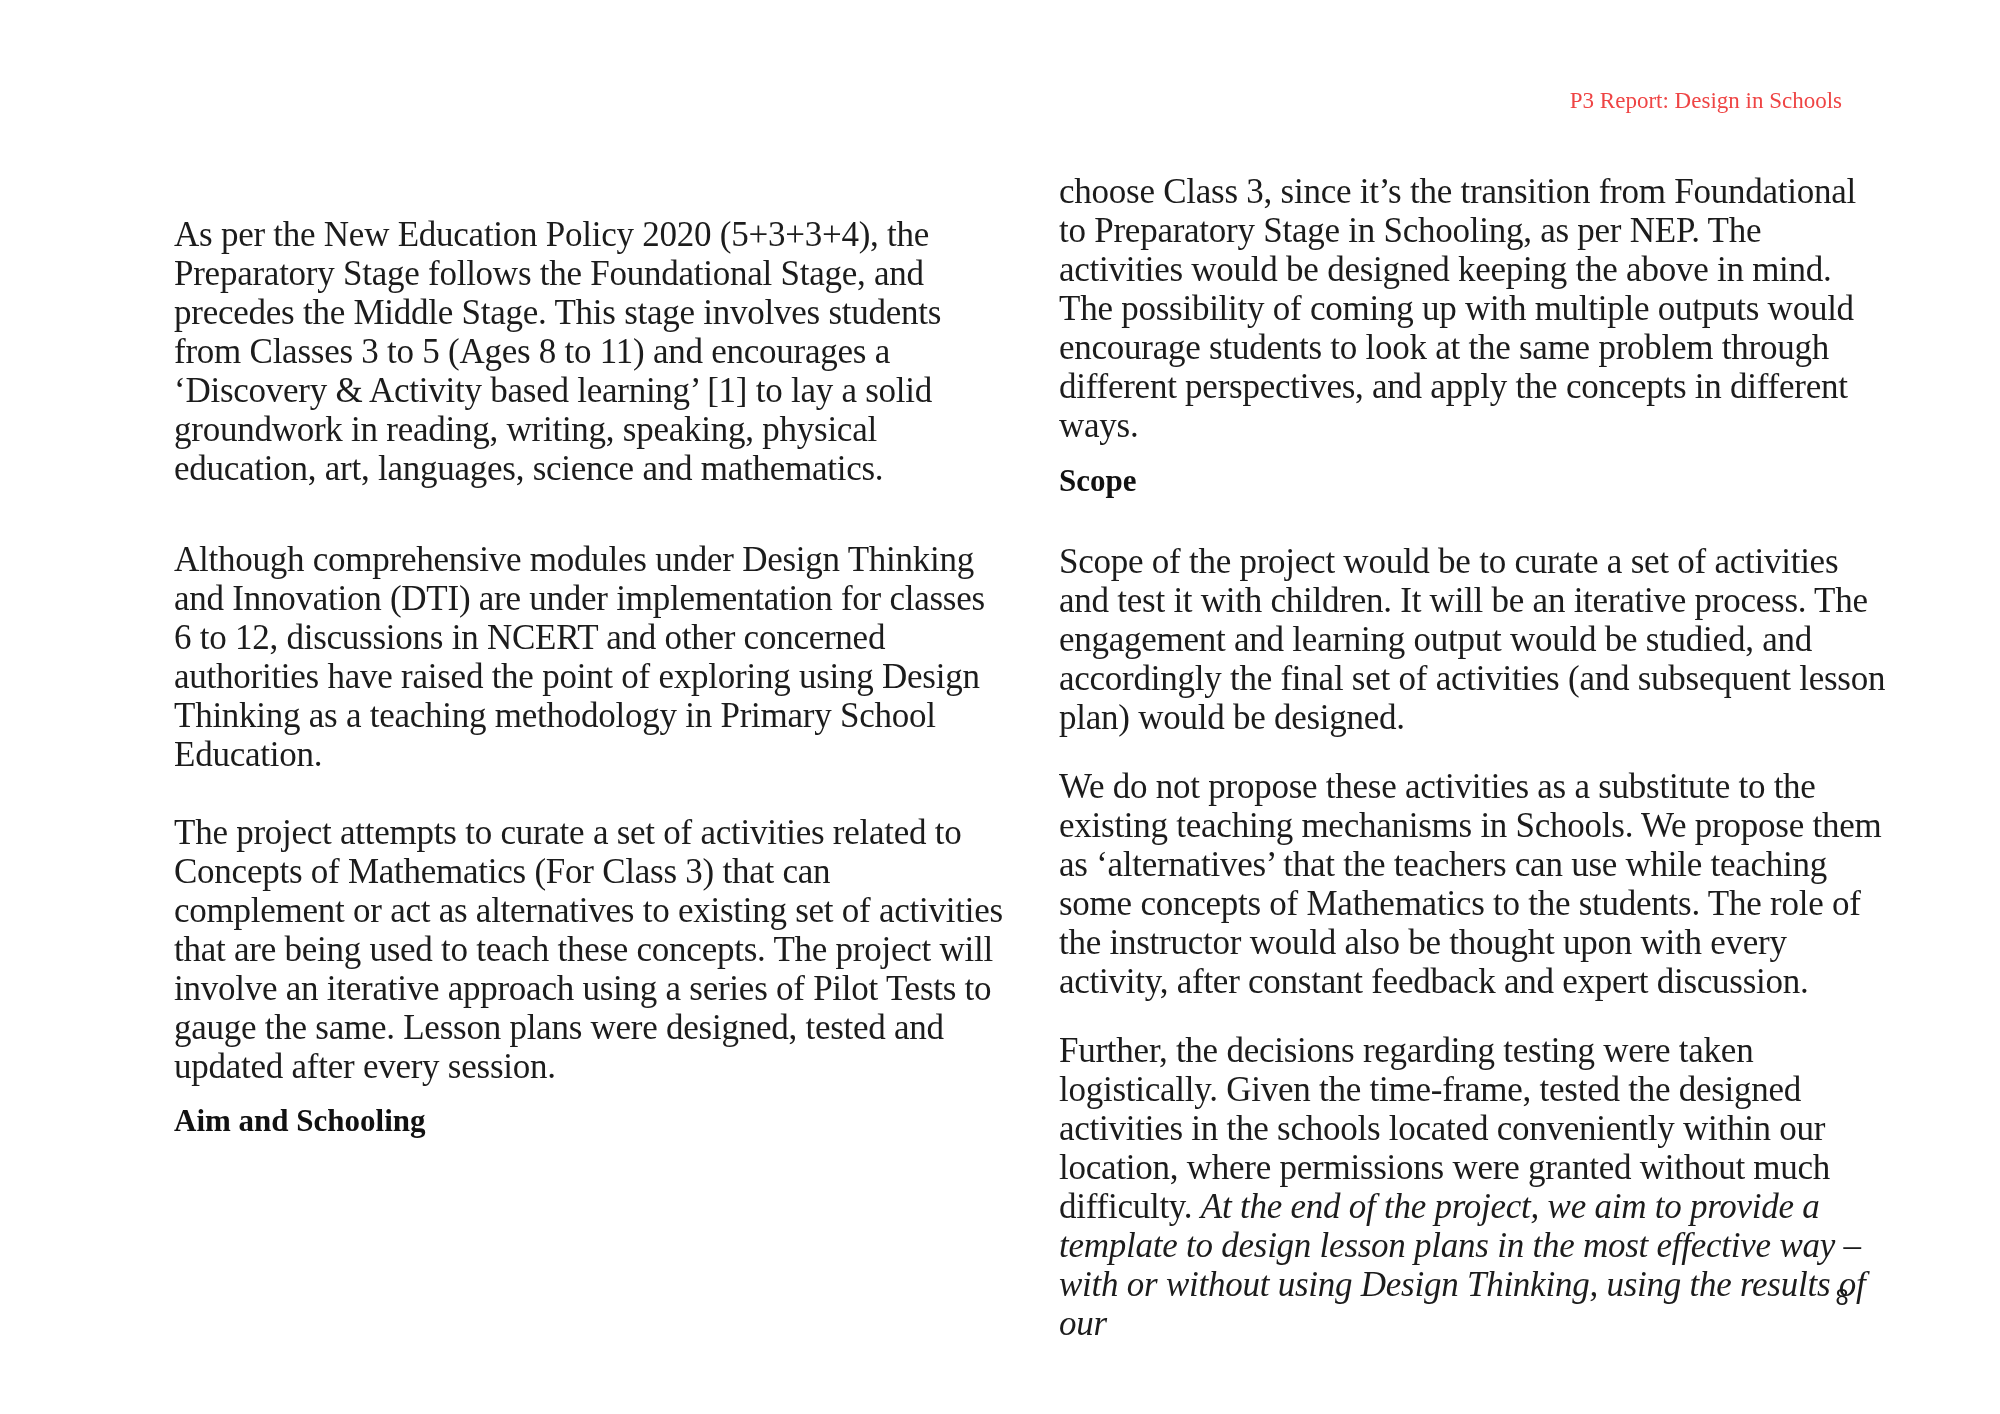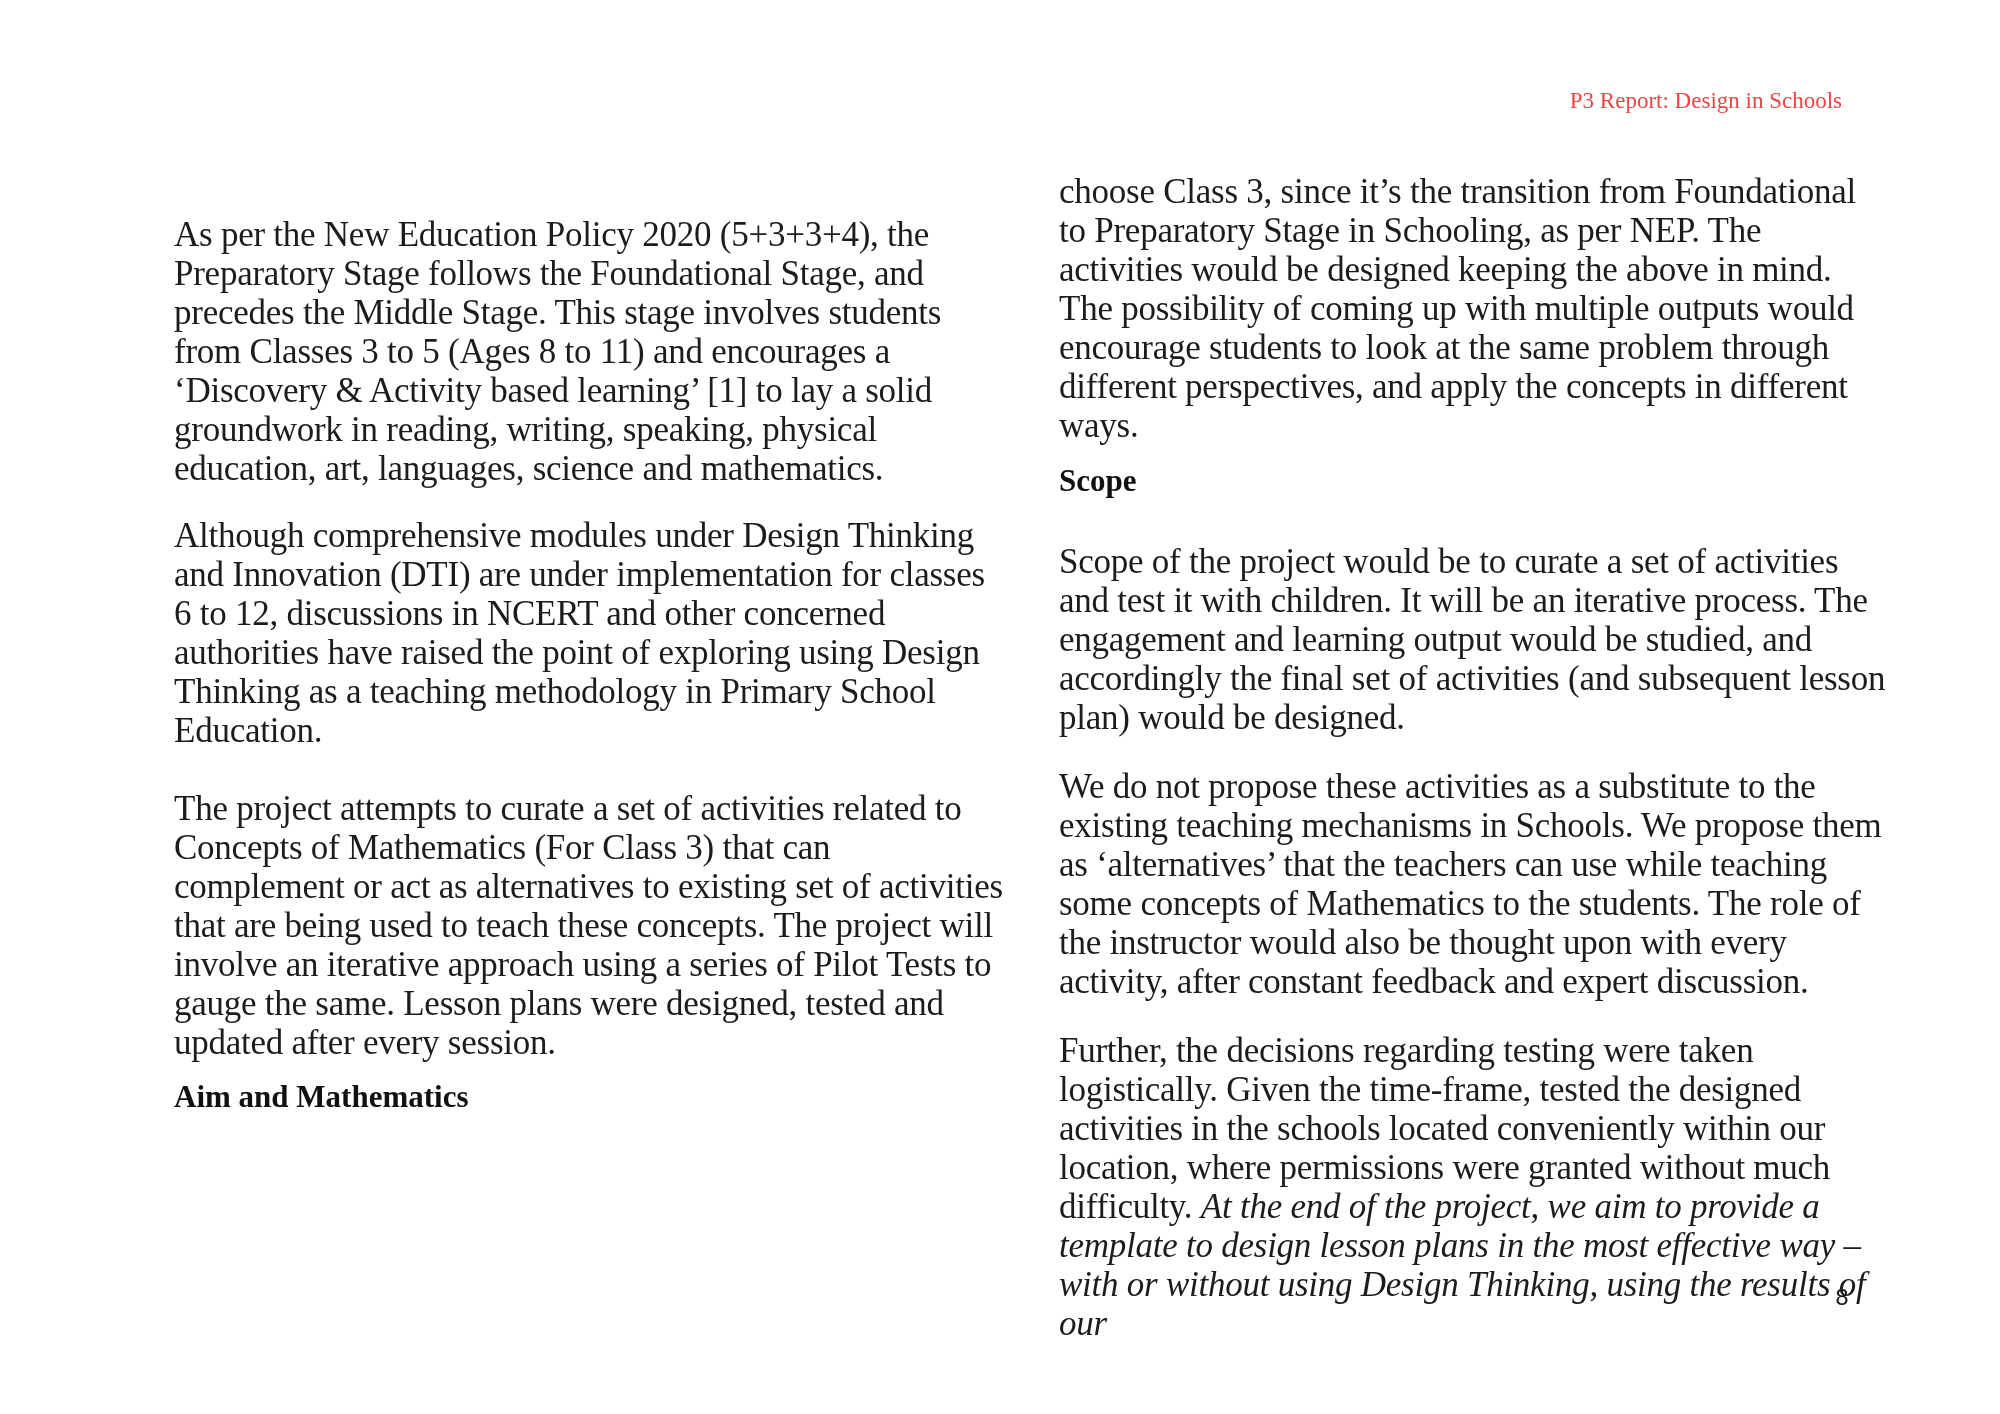--- a/index.html
+++ b/index.html
@@ -41,21 +41,21 @@
     }
     p {
       margin: 0;
       font-size: 35px;
       line-height: 39px;
       color: #1c1c1c;
       letter-spacing: -0.25px;
     }
     .col-left h2.first { margin-top: 4px; }
     .col-left .intro-p1 { margin-top: 42px; }
-    .col-left .intro-p2 { margin-top: 28px; }
+    .col-left .intro-p2 { margin-top: 52px; }
     .col-left .intro-p3 { margin-top: 39px; }
     .col-left h2.aim { margin-top: 15px; }
     .col-left .aim-p1 { margin-top: 42px; }
 
     .col-right .cont-p { margin-top: 0; }
     .col-right h2.scope { margin-top: 16px; }
     .col-right .scope-p1 { margin-top: 41px; }
     .col-right .scope-p2 { margin-top: 30px; }
     .col-right .scope-p3 { margin-top: 30px; }
     em { font-style: italic; }
@@ -72,21 +72,21 @@
   </style>
 </head>
 <body>
 
 <div class="running-header">P3 Report: Design in Schools</div>
 
 <div class="column col-left">
   <p class="intro-p1">As per the New Education Policy 2020 (5+3+3+4), the Preparatory Stage follows the Foundational Stage, and precedes the Middle Stage. This stage involves students from Classes 3 to 5 (Ages 8 to 11) and encourages a ‘Discovery &amp; Activity based learning’ [1] to lay a solid groundwork in reading, writing, speaking, physical education, art, languages, science and mathematics.</p>
   <p class="intro-p2">Although comprehensive modules under Design Thinking and Innovation (DTI) are under implementation for classes 6 to 12, discussions in NCERT and other concerned authorities have raised the point of exploring using Design Thinking as a teaching methodology in Primary School Education.</p>
   <p class="intro-p3">The project attempts to curate a set of activities related to Concepts of Mathematics (For Class 3) that can complement or act as alternatives to existing set of activities that are being used to teach these concepts. The project will involve an iterative approach using a series of Pilot Tests to gauge the same. Lesson plans were designed, tested and updated after every session.</p>
-  <h2 class="aim">Aim and Mathematics</h2>
+  <h2 class="aim">Aim and Schooling</h2>
 </div>
 
 <div class="column col-right">
   <p class="cont-p">choose Class 3, since it’s the transition from Foundational to Preparatory Stage in Schooling, as per NEP.  The activities would be designed keeping the above in mind. The possibility of coming up with multiple outputs would encourage students to look at the same problem through different perspectives, and apply the concepts in different ways.</p>
   <h2 class="scope">Scope</h2>
   <p class="scope-p1">Scope of the project would be to curate a set of activities and test it with children. It will be an iterative process. The engagement and learning output would be studied, and accordingly the final set of activities (and subsequent lesson plan) would be designed.</p>
   <p class="scope-p2">We do not propose these activities as a substitute to the existing teaching mechanisms in Schools. We propose them as ‘alternatives’ that the teachers can use while teaching some concepts of Mathematics to the students. The role of the instructor would also be thought upon with every activity, after constant feedback and expert discussion.</p>
   <p class="scope-p3">
     <span>Further, the decisions regarding testing were taken logistically. Given the time-frame, tested the designed activities in the schools located conveniently within our location, where permissions were granted without much difficulty. </span><em>At the end of the project, we aim to provide a template to design lesson plans in the most effective way – with or without using Design Thinking, using the results of our</em>
   </p>

